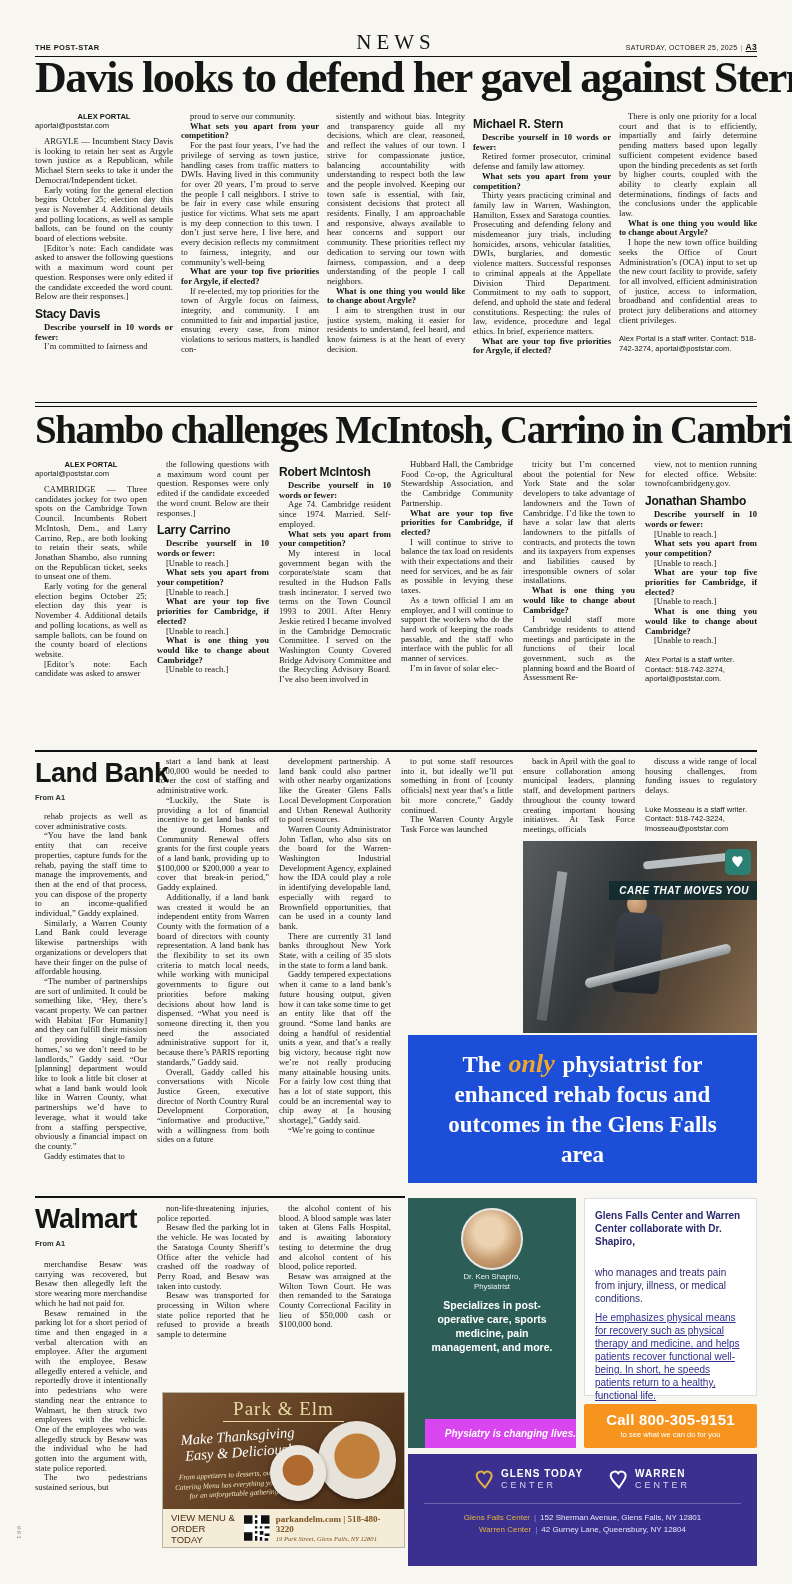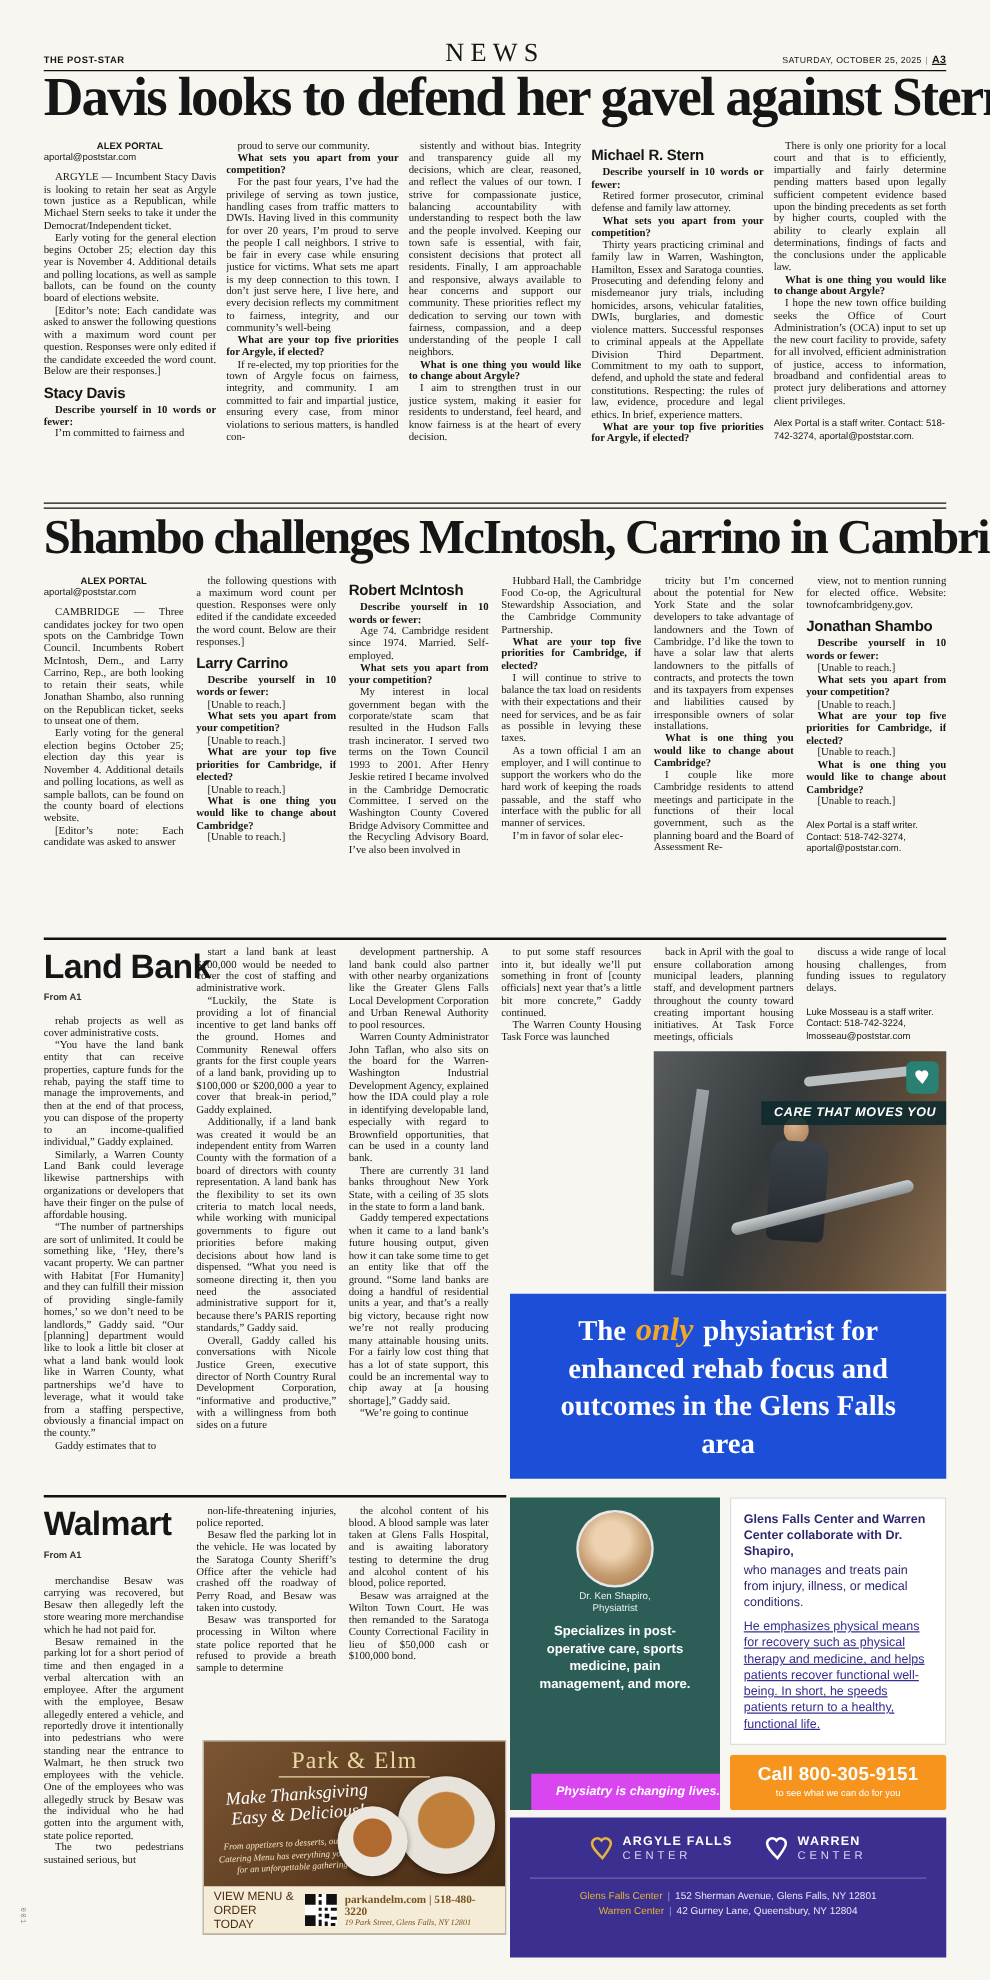--- a/index.html
+++ b/index.html
@@ -45,21 +45,21 @@
   .purple-block .inner{width:300px;font-size:23px;line-height:30px;font-weight:bold;font-family:"Liberation Serif",serif;}
   .purple-block .only{font-style:italic;color:#f2a72b;font-size:26px;padding:0 2px;}
 
   .teal-box{position:absolute;left:408px;top:1198px;width:168px;height:250px;background:#2c5e57;color:#fff;font-family:"Liberation Sans",sans-serif;}
   .doc-circle{position:absolute;left:50%;transform:translateX(-50%);top:10px;width:58px;height:58px;border-radius:50%;border:2px solid #e8e8e8;background:radial-gradient(circle at 45% 38%,#ecd2b0 30%,#c49а6e 60%,#9e7347 100%);background:radial-gradient(circle at 45% 38%,#ecd2b0 30%,#c49a6e 60%,#9e7347 100%);}
   .doc-cap{position:absolute;top:74px;width:100%;text-align:center;font-size:7.8px;line-height:9.5px;color:#e9f0ee;}
   .teal-spec{position:absolute;top:100px;left:14px;right:14px;text-align:center;font-size:10.5px;line-height:14px;font-weight:bold;color:#fff;}
   .teal-tag{position:absolute;bottom:0;left:17px;right:0;background:#d946ef;text-align:right;font-size:10px;font-weight:bold;padding:9px 0;color:#fff;font-style:italic;}
 
   .white-box{position:absolute;left:584px;top:1198px;width:173px;height:198px;background:#ffffff;border:1px solid #ddd;box-sizing:border-box;padding:10px 10px;font-family:"Liberation Sans",sans-serif;color:#2c2a6e;}
-  .white-box .t1{font-size:10px;line-height:13px;font-weight:bold;margin:0 0 2px;}
+  .white-box .t1{font-size:10px;line-height:13px;font-weight:bold;margin:0 0 18px;}
   .white-box .t2{font-size:10px;line-height:13px;margin:0 0 6px;}
   .white-box .t3{font-size:10px;line-height:13px;margin:0;text-decoration:underline;color:#33308f;}
 
   .call-btn{position:absolute;left:584px;top:1404px;width:173px;height:44px;background:#f6941e;color:#fff;text-align:center;font-family:"Liberation Sans",sans-serif;box-sizing:border-box;padding-top:7px;border-radius:2px;}
   .call-btn .c1{font-size:15px;font-weight:bold;letter-spacing:.2px;}
   .call-btn .c2{font-size:7.5px;margin-top:2px;}
 
   .ad-footer{position:absolute;left:408px;top:1454px;width:349px;height:112px;background:#3b2f8f;color:#fff;font-family:"Liberation Sans",sans-serif;}
   .logos{display:flex;justify-content:center;gap:26px;padding-top:14px;}
   .logo-item{display:flex;align-items:center;gap:6px;}
@@ -166,21 +166,21 @@
   <div class="col" style="left:401px;top:460px;width:112px;height:284px;">
       <p class="p">Hubbard Hall, the Cambridge Food Co-op, the Agricultural Stewardship Association, and the Cambridge Community Partnership.</p>
       <p class="q">What are your top five priorities for Cambridge, if elected?</p>
       <p class="p">I will continue to strive to balance the tax load on residents with their expectations and their need for services, and be as fair as possible in levying these taxes.</p>
       <p class="p">As a town official I am an employer, and I will continue to support the workers who do the hard work of keeping the roads passable, and the staff who interface with the public for all manner of services.</p>
       <p class="p">I’m in favor of solar elec-</p>
     </div>
   <div class="col" style="left:523px;top:460px;width:112px;height:284px;">
       <p class="p">tricity but I’m concerned about the potential for New York State and the solar developers to take advantage of landowners and the Town of Cambridge. I’d like the town to have a solar law that alerts landowners to the pitfalls of contracts, and protects the town and its taxpayers from expenses and liabilities caused by irresponsible owners of solar installations.</p>
       <p class="q">What is one thing you would like to change about Cambridge?</p>
-      <p class="p">I couple like more Cambridge residents to attend meetings and participate in the functions of their local government, such as the planning board and the Board of Assessment Re-</p>
+      <p class="p">I would staff more Cambridge residents to attend meetings and participate in the functions of their local government, such as the planning board and the Board of Assessment Re-</p>
     </div>
   <div class="col" style="left:645px;top:460px;width:112px;height:284px;">
       <p class="p">view, not to mention running for elected office. Website: townofcambridgeny.gov.</p>
       <h3 class="sub">Jonathan Shambo</h3>
       <p class="q">Describe yourself in 10 words or fewer:</p>
       <p class="p">[Unable to reach.]</p>
       <p class="q">What sets you apart from your competition?</p>
       <p class="p">[Unable to reach.]</p>
       <p class="q">What are your top five priorities for Cambridge, if elected?</p>
       <p class="p">[Unable to reach.]</p>
@@ -207,21 +207,21 @@
     </div>
   <div class="col" style="left:279px;top:757px;width:112px;height:424px;">
       <p class="p">development partnership. A land bank could also partner with other nearby organizations like the Greater Glens Falls Local Development Corporation and Urban Renewal Authority to pool resources.</p>
       <p class="p">Warren County Administrator John Taflan, who also sits on the board for the Warren-Washington Industrial Development Agency, explained how the IDA could play a role in identifying developable land, especially with regard to Brownfield opportunities, that can be used in a county land bank.</p>
       <p class="p">There are currently 31 land banks throughout New York State, with a ceiling of 35 slots in the state to form a land bank.</p>
       <p class="p">Gaddy tempered expectations when it came to a land bank’s future housing output, given how it can take some time to get an entity like that off the ground. “Some land banks are doing a handful of residential units a year, and that’s a really big victory, because right now we’re not really producing many attainable housing units. For a fairly low cost thing that has a lot of state support, this could be an incremental way to chip away at [a housing shortage],” Gaddy said.</p>
       <p class="p">“We’re going to continue</p>
     </div>
   <div class="col" style="left:401px;top:757px;width:112px;height:268px;">
       <p class="p">to put some staff resources into it, but ideally we’ll put something in front of [county officials] next year that’s a little bit more concrete,” Gaddy continued.</p>
-      <p class="p">The Warren County Housing Task Force was launched</p>
+      <p class="p">The Warren County Argyle Task Force was launched</p>
     </div>
   <div class="col" style="left:523px;top:757px;width:112px;height:82px;">
       <p class="p">back in April with the goal to ensure collaboration among municipal leaders, planning staff, and development partners throughout the county toward creating important housing initiatives. At Task Force meetings, officials</p>
     </div>
   <div class="col" style="left:645px;top:757px;width:112px;height:82px;">
       <p class="p">discuss a wide range of local housing challenges, from funding issues to regulatory delays.</p>
       <p class="tag">Luke Mosseau is a staff writer. Contact: 518-742-3224, lmosseau@poststar.com</p>
     </div>
 
   <div class="photo">
@@ -310,21 +310,21 @@
     <div class="c2">to see what we can do for you</div>
   </div>
 
   <div class="ad-footer">
     <div class="logos">
       <div class="logo-item">
         <svg width="20" height="20" viewBox="0 0 24 24">
             <path d="M12 21C5 14 2 10.5 2 7a5 5 0 0 1 9-3 5 5 0 0 1 9 3c0 3.5-3 7-8 14z" fill="none" stroke="#e3b341" stroke-width="2.4"></path>
           </svg>
         <div class="logo-text">
-          <span>ARGYLE FALLS</span><br>
+          <span>GLENS TODAY</span><br>
           <span class="l2">CENTER</span>
         </div>
       </div>
       <div class="logo-item">
         <svg width="20" height="20" viewBox="0 0 24 24">
             <path d="M12 21C5 14 2 10.5 2 7a5 5 0 0 1 9-3 5 5 0 0 1 9 3c0 3.5-3 7-8 14z" fill="none" stroke="#ffffff" stroke-width="2.4"></path>
           </svg>
         <div class="logo-text">
           <span>WARREN</span><br>
           <span class="l2">CENTER</span>

